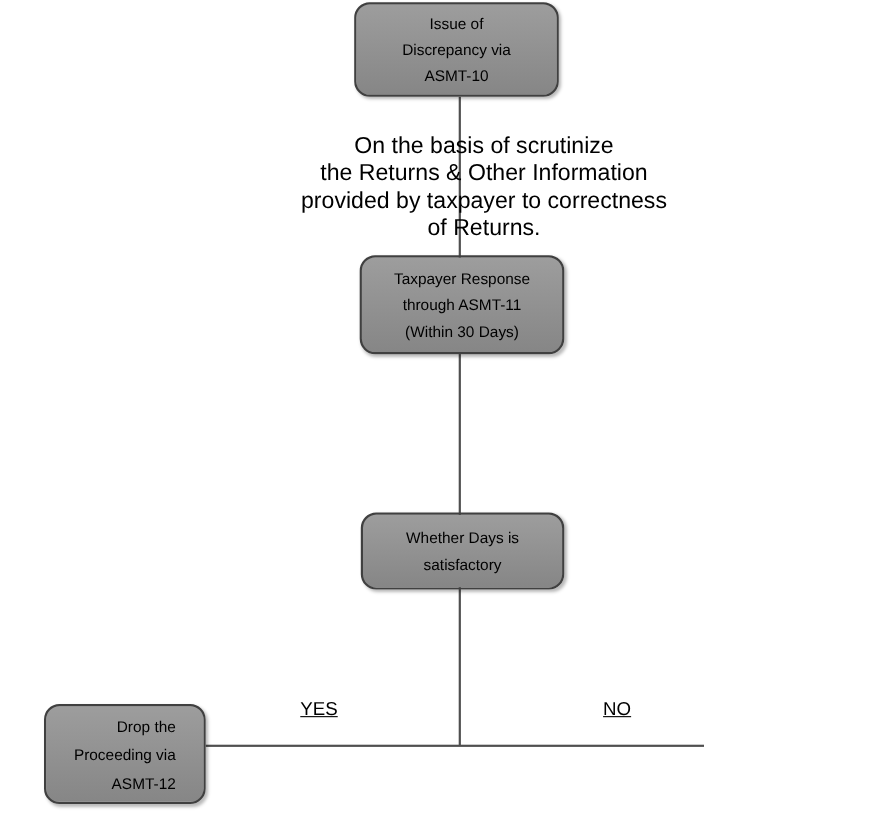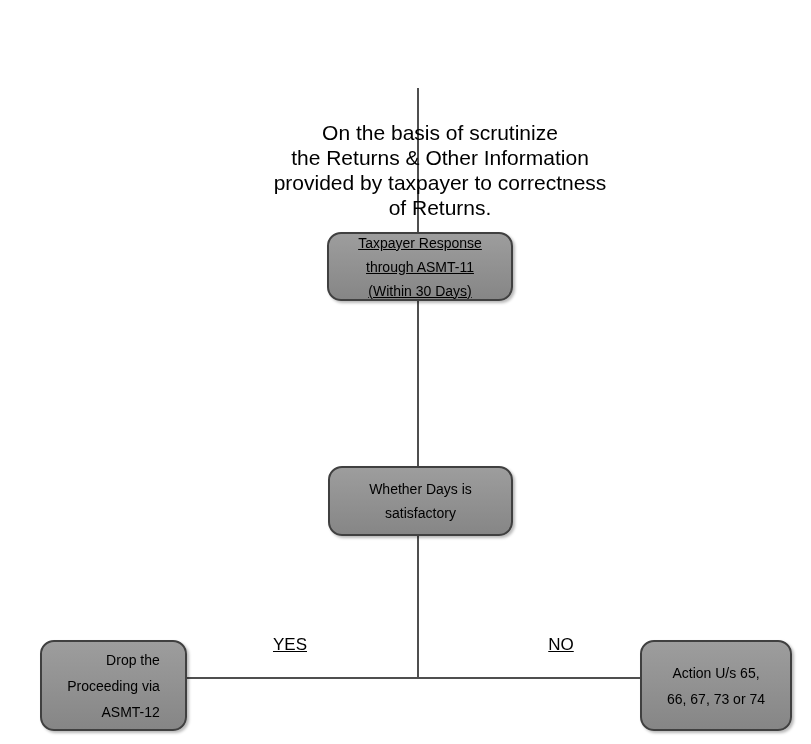--- a/index.html
+++ b/index.html
@@ -47,21 +47,21 @@
     border-radius: 14px;
     background: linear-gradient(to bottom, var(--node-top), var(--node-bottom));
     box-shadow: 2px 2px 3px rgba(0,0,0,0.28);
     color: var(--text);
     font-size: 14px;
     line-height: 24px;
     white-space: pre-line;
     padding: 2px 6px;
   }
   #node-issue    { left: 322px; top: 2px;   width: 186px; height: 86px; }
-  #node-response { left: 327px; top: 232px; width: 186px; height: 69px; text-decoration: underline; }
+  #node-response { left: 327px; top: 232px; width: 186px; height: 90px; }
   #node-decision { left: 328px; top: 466px; width: 185px; height: 70px; }
   #node-drop     { left: 40px;  top: 640px; width: 147px; height: 91px; line-height: 26px; text-align: right; }
   #node-action   { left: 640px; top: 640px; width: 152px; height: 91px; line-height: 26px; }
   .annotation {
     position: absolute;
     left: 270px; top: 120px; width: 340px;
     z-index: 2;
     text-align: center;
     color: var(--text);
     font-size: 21px;
@@ -88,32 +88,33 @@
 
   <div id="conn-main" class="connector v"></div>
 
   <div id="conn-branch" class="connector h"></div>
 
   <div class="annotation">On the basis of scrutinize
 the Returns &amp; Other Information
 provided by taxpayer to correctness
 of Returns.</div>
 
+  <div id="node-issue" class="node">Issue of
+Discrepancy via
+ASMT-10</div>
 
   <div id="node-response" class="node">Taxpayer Response
 through ASMT-11
 (Within 30 Days)</div>
 
   <div id="node-decision" class="node">Whether Days is
 satisfactory</div>
 
   <div id="node-drop" class="node">Drop the
 Proceeding via
 ASMT-12</div>
 
-  <div id="node-action" class="node">Action U/s 65,
-66, 67, 73 or 74</div>
 
   <div id="label-yes" class="branch-label">YES</div>
 
   <div id="label-no" class="branch-label">NO</div>
 
 </div>
 
 </body></html>

